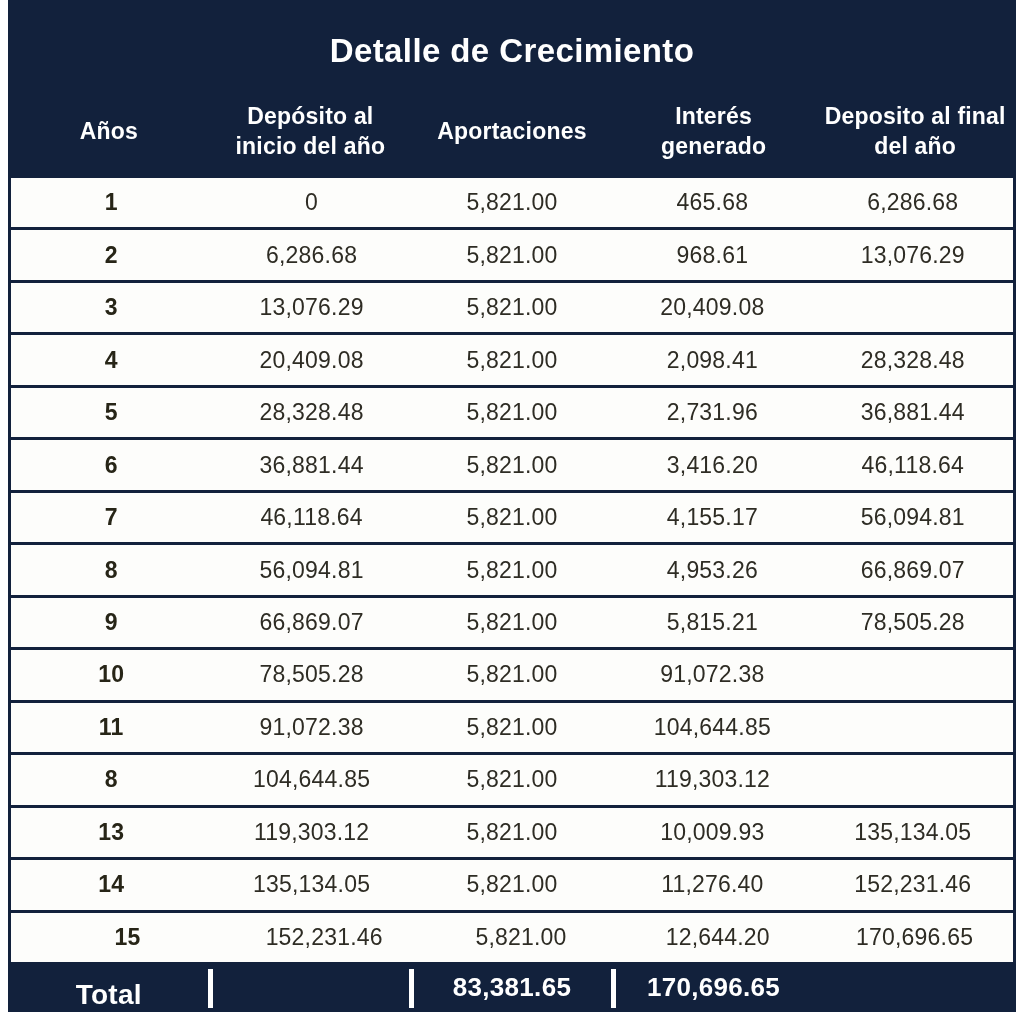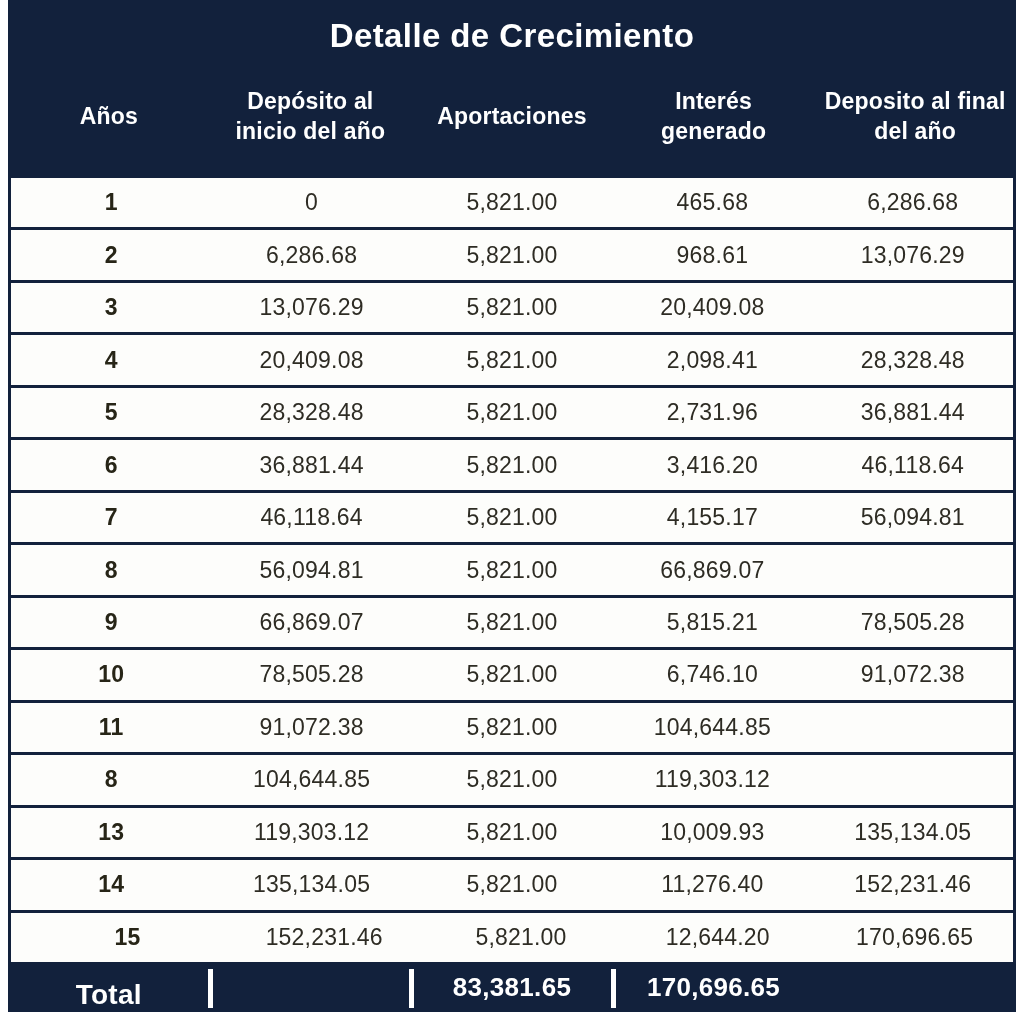--- a/index.html
+++ b/index.html
@@ -17,21 +17,21 @@
     height: 1012px;
     display: flex;
     flex-direction: column;
   }
   
   .t-header {
     background: #12213C;
     color: #ffffff;
     height: 178px;
     box-sizing: border-box;
-    padding-top: 14px;
+    padding-top: 29px;
     flex: none;
   }
   .t-title {
     text-align: center;
     font-size: 33px;
     font-weight: bold;
     letter-spacing: 0.4px;
     line-height: 44px;
   }
   .t-cols {
@@ -173,34 +173,34 @@
         <div class="t-cell year">7</div>
         <div class="t-cell">46,118.64</div>
         <div class="t-cell">5,821.00</div>
         <div class="t-cell">4,155.17</div>
         <div class="t-cell">56,094.81</div>
       </div>
       <div class="t-row">
         <div class="t-cell year">8</div>
         <div class="t-cell">56,094.81</div>
         <div class="t-cell">5,821.00</div>
+        <div class="t-cell">4,953.26</div>
         <div class="t-cell">66,869.07</div>
       </div>
       <div class="t-row">
         <div class="t-cell year">9</div>
         <div class="t-cell">66,869.07</div>
         <div class="t-cell">5,821.00</div>
         <div class="t-cell">5,815.21</div>
         <div class="t-cell">78,505.28</div>
       </div>
       <div class="t-row">
         <div class="t-cell year">10</div>
         <div class="t-cell">78,505.28</div>
         <div class="t-cell">5,821.00</div>
-        <div class="t-cell">6,746.10</div>
         <div class="t-cell">91,072.38</div>
       </div>
       <div class="t-row">
         <div class="t-cell year">11</div>
         <div class="t-cell">91,072.38</div>
         <div class="t-cell">5,821.00</div>
         <div class="t-cell">104,644.85</div>
       </div>
       <div class="t-row">
         <div class="t-cell year">8</div>

